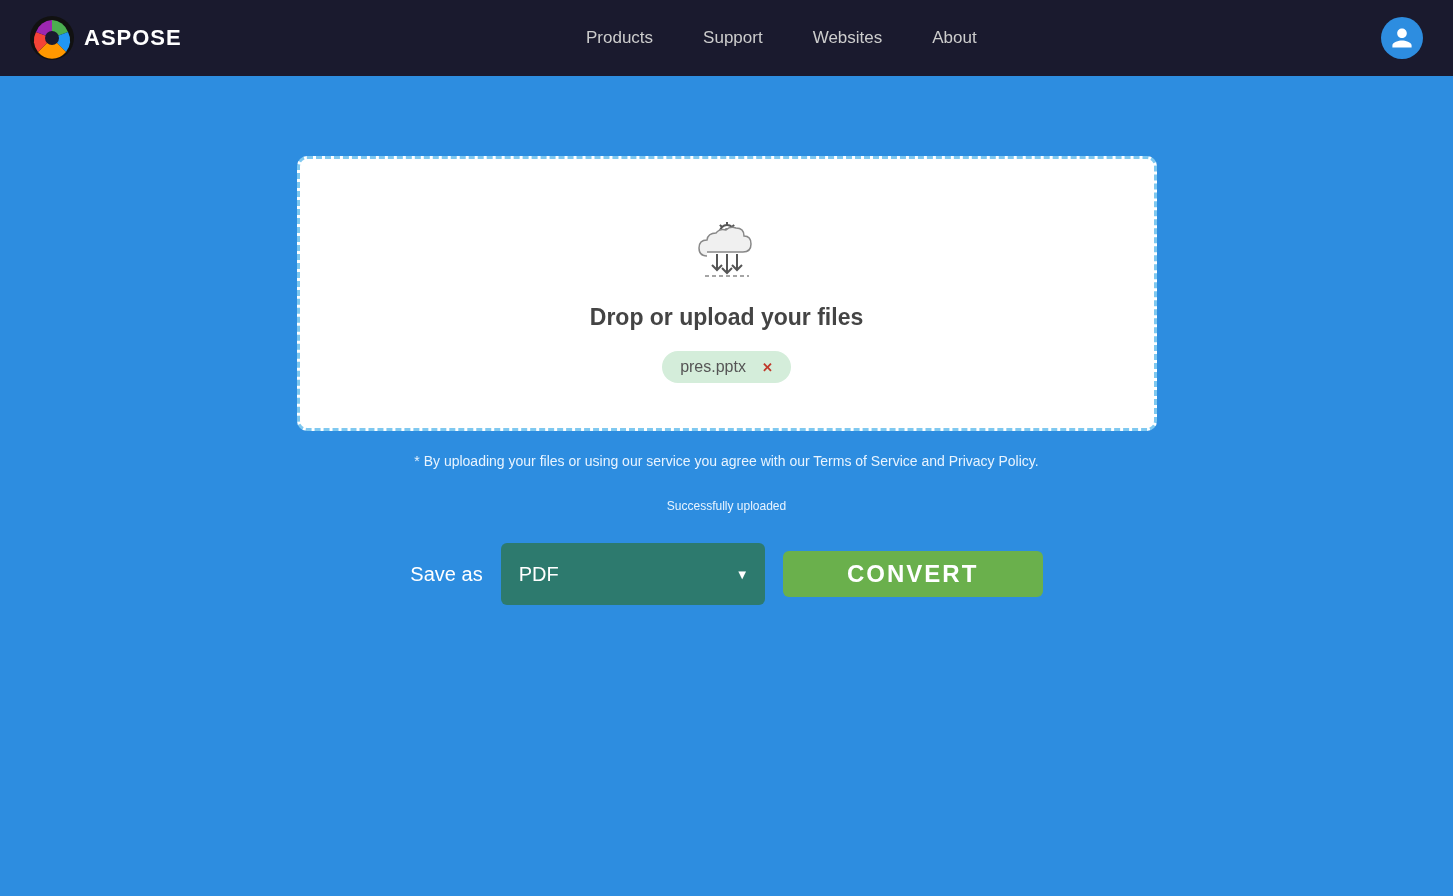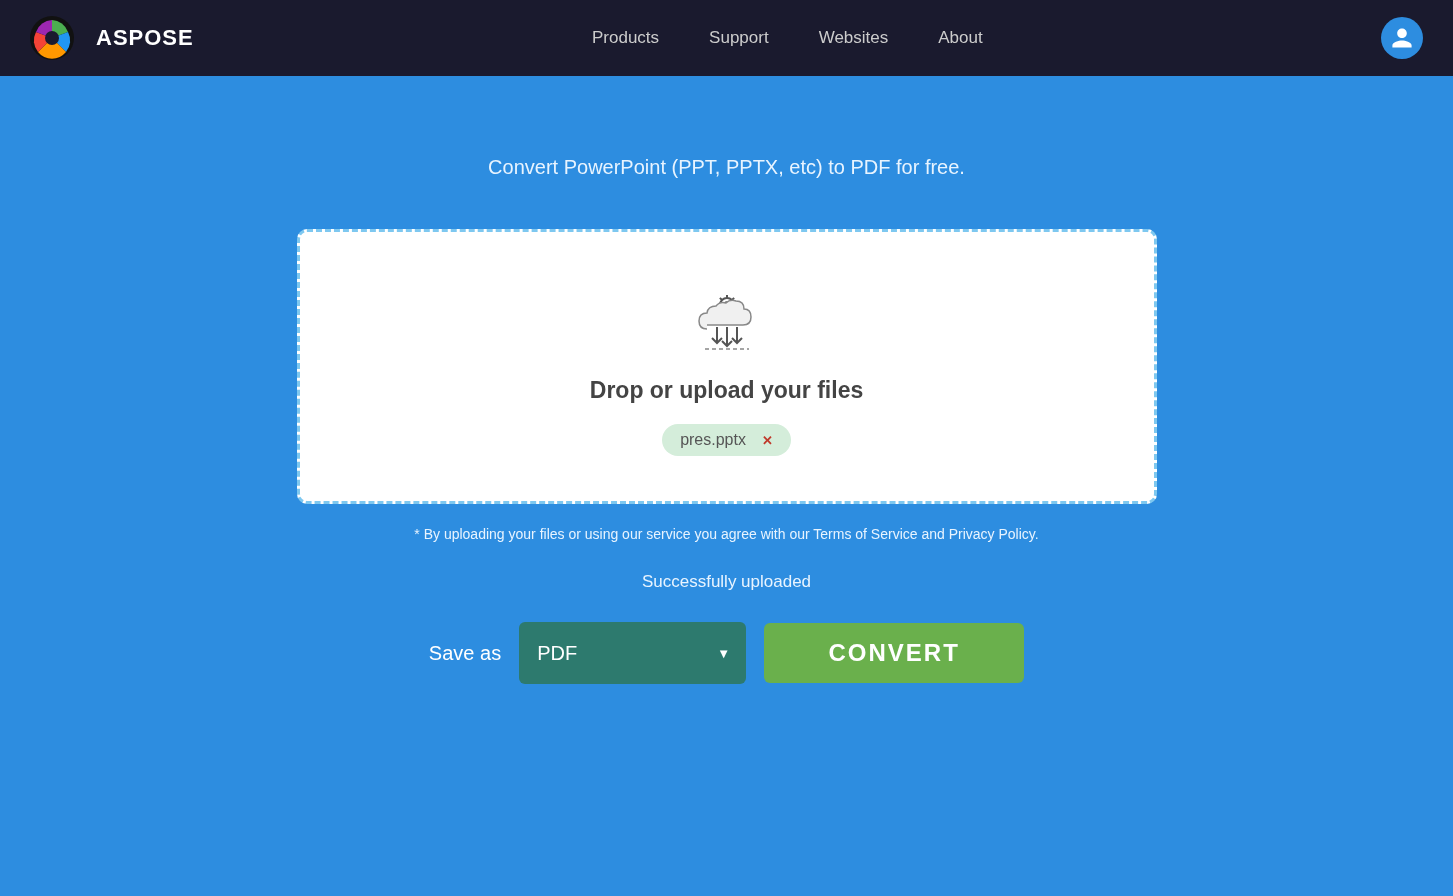--- a/index.html
+++ b/index.html
@@ -10,21 +10,21 @@
       background: #1a1a2e;
       height: 76px;
       display: flex;
       align-items: center;
       justify-content: space-between;
       padding: 0 30px;
     }
     .header-left {
       display: flex;
       align-items: center;
-      gap: 22px;
+      gap: 10px;
     }
     .logo-icon {
       width: 44px;
       height: 44px;
     }
     .logo-text {
       color: #fff;
       font-size: 22px;
       font-weight: 700;
       letter-spacing: 1px;
@@ -119,21 +119,21 @@
     .tos-text {
       color: #e8f4ff;
       font-size: 14px;
       text-align: center;
       margin-bottom: 30px;
     }
 
     
     .status-text {
       color: #e8f4ff;
-      font-size: 17px;
+      font-size: 12px;
       text-align: center;
       margin-bottom: 30px;
     }
 
     
     .save-row {
       display: flex;
       align-items: center;
       gap: 18px;
     }
@@ -148,21 +148,21 @@
     }
     .format-select-wrapper select {
       background: #2d7a6e;
       color: #fff;
       border: none;
       border-radius: 6px;
       padding: 0 42px 0 18px;
       height: 62px;
       font-size: 20px;
       font-weight: 500;
-      width: 227px;
+      width: 264px;
       cursor: pointer;
       appearance: none;
       -webkit-appearance: none;
       outline: none;
     }
     .format-select-wrapper::after {
       content: '▼';
       color: #fff;
       font-size: 13px;
       position: absolute;
@@ -170,21 +170,21 @@
       top: 50%;
       transform: translateY(-50%);
       pointer-events: none;
     }
     .convert-btn {
       background: #6ab04c;
       color: #fff;
       border: none;
       border-radius: 6px;
       padding: 0 50px;
-      height: 60px;
+      height: 46px;
       font-size: 24px;
       font-weight: 700;
       letter-spacing: 2px;
       cursor: pointer;
       min-width: 260px;
     }
 
     
     .upload-svg {
       width: 80px;
@@ -218,21 +218,20 @@
   </nav>
 
   <div class="header-right">
     <svg width="24" height="24" viewBox="0 0 24 24" fill="white">
       <path d="M12 12c2.7 0 4.8-2.1 4.8-4.8S14.7 2.4 12 2.4 7.2 4.5 7.2 7.2 9.3 12 12 12zm0 2.4c-3.2 0-9.6 1.6-9.6 4.8v2.4h19.2v-2.4c0-3.2-6.4-4.8-9.6-4.8z"></path>
     </svg>
   </div>
 </header>
 
 <main class="main">
-  <p class="page-subtitle">Convert PowerPoint (PPT, PPTX, etc) to PDF for free.</p>
 
   <div class="upload-box">
     <div class="upload-icon-wrap">
 
       <svg class="upload-svg" viewBox="0 0 80 70" xmlns="http://www.w3.org/2000/svg" fill="none" stroke="#555" stroke-width="2">
 
         <circle cx="40" cy="18" r="7" stroke="#555" stroke-width="2" fill="none"></circle>
         <circle cx="40" cy="18" r="3" stroke="#555" stroke-width="1.5" fill="none"></circle>
 
         <line x1="40" y1="8" x2="40" y2="11" stroke="#555" stroke-width="2"></line>

